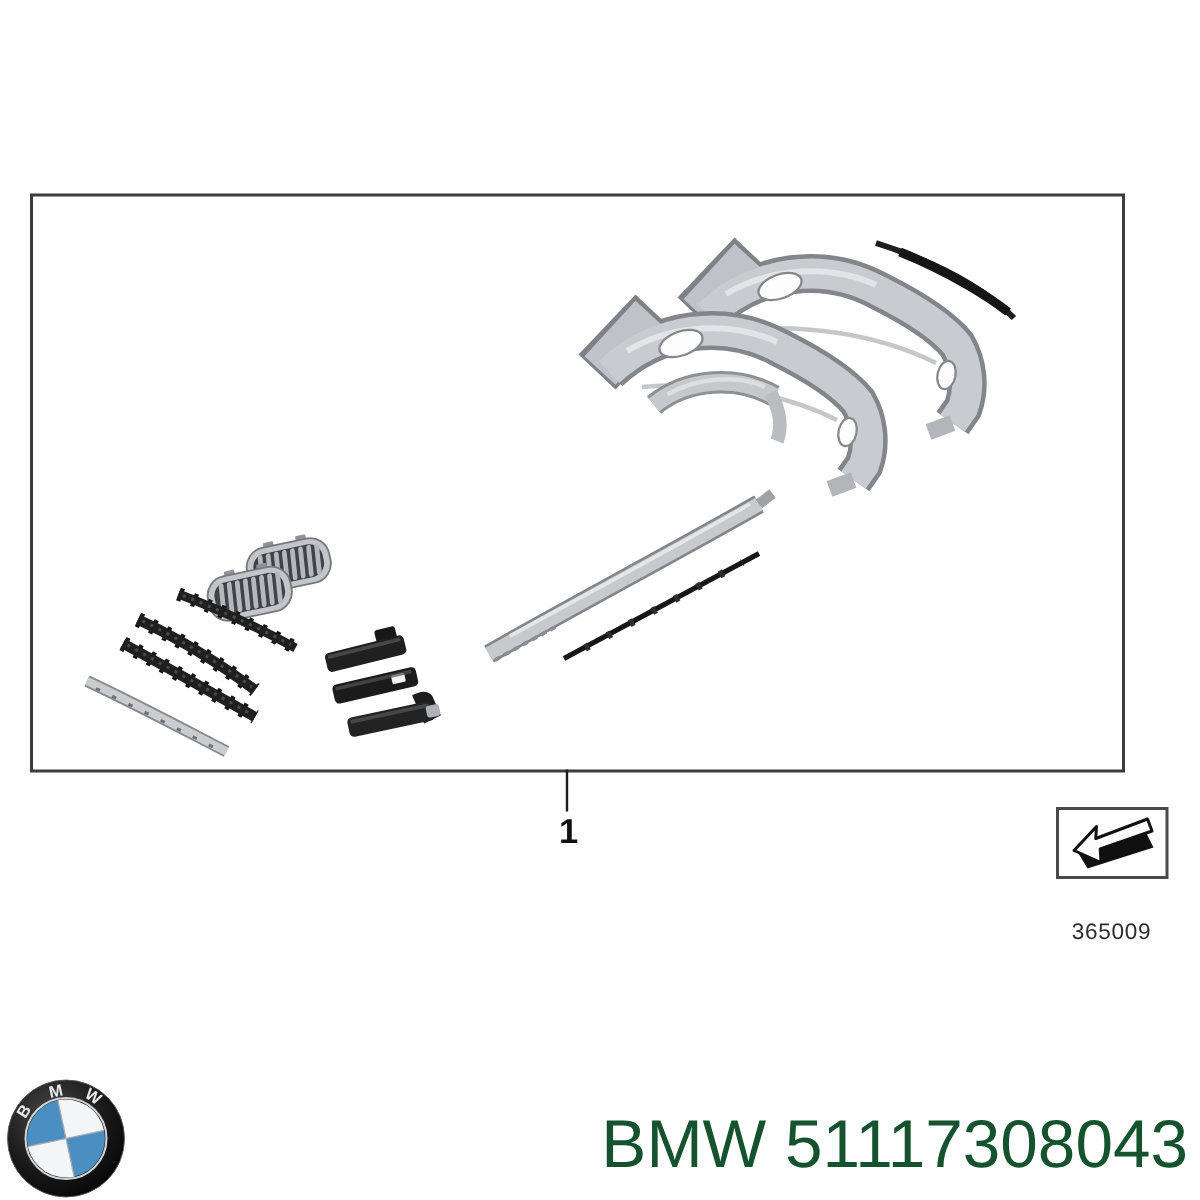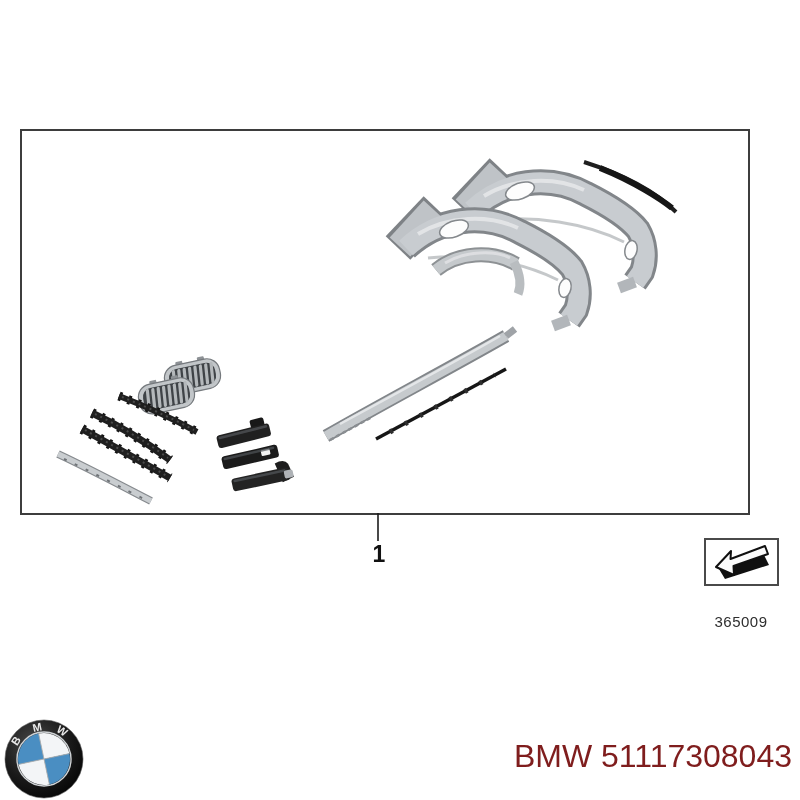--- a/index.html
+++ b/index.html
@@ -20,21 +20,21 @@
     position:absolute;left:704px;top:538px;width:71px;height:44px;
     border:2px solid #4a4a4a;background:#fff;
   }
   .callout-code{
     position:absolute;left:696px;top:585px;width:90px;text-align:center;
     font-size:15px;color:#2e2e2e;letter-spacing:0.5px;margin-top:28px;
   }
   .roundel{position:absolute;left:3px;top:719px;width:82px;height:81px;}
   .part-number{
     position:absolute;right:8px;top:740px;
-    font-size:32px;line-height:1;color:#7f1d1d;white-space:nowrap;
+    font-size:45px;line-height:1;color:#14532d;white-space:nowrap;
   }
 </style>
 </head>
 <body>
 
 <div class="main-box"></div>
 
 <svg class="parts-svg" viewBox="0 0 800 800" aria-hidden="true">
   <defs>
     <g id="bumper">

